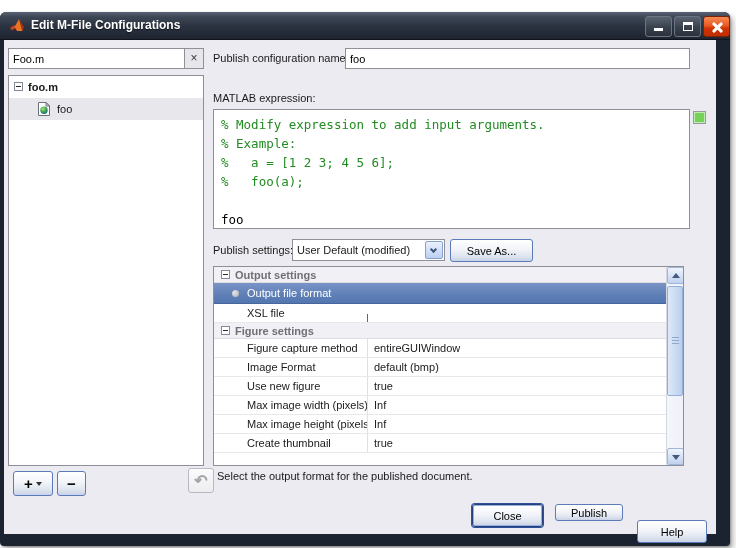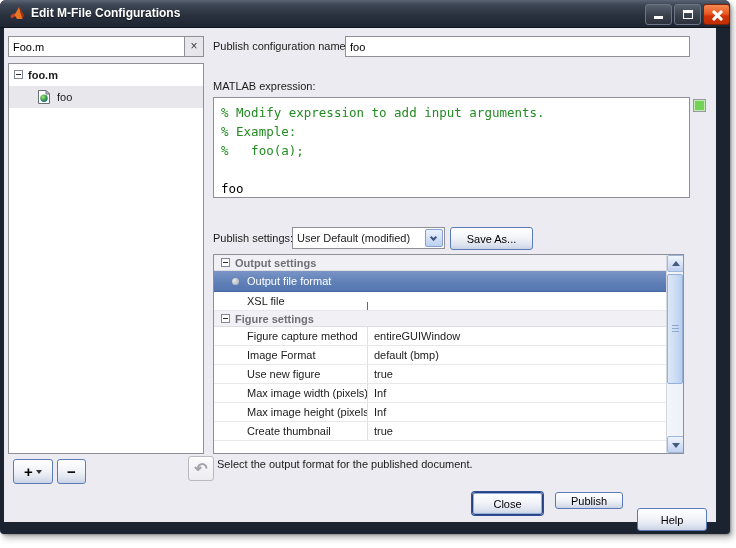--- a/index.html
+++ b/index.html
@@ -1,19 +1,19 @@
 <!DOCTYPE html>
 <html><head>
 <meta charset="utf-8">
 <style>
   * { margin:0; padding:0; box-sizing:border-box; }
   html,body { width:736px; height:548px; background:#fff; font-family:"Liberation Sans", sans-serif; font-size:11px; color:#1a1a1a; overflow:hidden; }
 
   
-  .window { position:absolute; left:0; top:0; width:730px; height:534px;
+  .window { position:absolute; left:0; top:12px; width:730px; height:534px;
     background:#1b2330; border-radius:6px 6px 4px 4px;
     box-shadow:3px 4px 6px rgba(0,0,0,.30), 1px 1px 2px rgba(0,0,0,.25);padding-left:6px; }
   .titlebar { position:absolute; left:0; top:0; width:100%; height:28px;
     border-radius:6px 6px 0 0;
     background:linear-gradient(#5a6373 0%, #3d4654 18%, #2a3240 55%, #1e2531 100%);
     border-bottom:1px solid #10151d; }
   .titlebar .app-icon { position:absolute; left:9px; top:6px; width:16px; height:16px; }
   .title-text { position:absolute; left:31px; top:0; line-height:27px; color:#ffffff; font-weight:bold; font-size:12px; text-shadow:0 1px 1px rgba(0,0,0,.6); }
   .cap-btn { position:absolute; top:4px; width:27px; height:21px; border-radius:3px; border:1px solid #6b7482;
     background:linear-gradient(#59626f, #39414d 55%, #2b323d); cursor:pointer; }
@@ -50,21 +50,21 @@
     box-shadow:inset 0 1px 0 #fff; font-family:"Liberation Sans",sans-serif; font-size:11px; cursor:pointer; }
   .btn-add { left:13px; top:459px; width:40px; height:25px; font-size:15px; font-weight:bold; }
   .btn-add .caret { display:inline-block; vertical-align:3px; margin-left:3px; width:0; height:0; border-left:3px solid transparent; border-right:3px solid transparent; border-top:4px solid #333; }
   .btn-remove { left:57px; top:459px; width:29px; height:25px; font-size:15px; font-weight:bold; }
   .btn-undo { left:188px; top:456px; width:26px; height:25px; border:1px solid #b9b9bf; background:linear-gradient(#fbfbfc,#ededf1); color:#a4a4aa; font-size:16px; font-weight:bold; line-height:22px; }
 
   
   .cfg-label { position:absolute; left:213px; top:36px; line-height:21px; }
   .cfg-input { left:345px; top:36px; width:345px; height:21px; }
   .expr-label { position:absolute; left:213px; top:80px; }
-  .expr-box { position:absolute; left:213px; top:97px; width:477px; height:101px; background:#fff; border:1px solid #8f9097; padding:5px 7px; overflow:hidden; cursor:text; }
+  .expr-box { position:absolute; left:213px; top:97px; width:477px; height:120px; background:#fff; border:1px solid #8f9097; padding:5px 7px; overflow:hidden; cursor:text; }
   .code-line { font-family:"DejaVu Sans Mono","Liberation Mono",monospace; font-size:12.5px; line-height:19px; white-space:pre; color:#000; }
   .code-line.comment { color:#228b22; }
   .lint-indicator { position:absolute; left:693px; top:99px; width:13px; height:13px; background:#74d257; border:1px solid #989aa0; box-shadow:inset 0 0 0 1px rgba(255,255,255,.55); }
 
   .pub-label { position:absolute; left:213px; top:227px; line-height:22px; }
   .combo { position:absolute; left:292px; top:227px; width:153px; height:22px; background:#fff; border:1px solid #8f9097; cursor:pointer; }
   .combo-value { position:absolute; left:4px; top:0; line-height:20px; }
   .combo-arrow { position:absolute; right:1px; top:1px; width:18px; height:18px; border:1px solid #86a0d4; border-radius:2px;
     background:linear-gradient(#eaf1fd 0%, #d3e0f6 50%, #bcd0f0 100%); }
   .chev { position:absolute; left:5px; top:5px; width:5px; height:5px; border-right:2px solid #3a547f; border-bottom:2px solid #3a547f; transform:rotate(45deg); }
@@ -160,20 +160,21 @@
   <button class="xpbtn btn-remove"><span>−</span></button>
   <button class="xpbtn btn-undo"><span>↶</span></button>
 
   <span class="cfg-label">Publish configuration name:</span>
   <input class="field cfg-input" value="foo" style="">
 
   <span class="expr-label">MATLAB expression:</span>
   <div class="expr-box">
       <div class="code-line comment">% Modify expression to add input arguments.</div>
       <div class="code-line comment">% Example:</div>
+      <div class="code-line comment">%   a = [1 2 3; 4 5 6];</div>
       <div class="code-line comment">%   foo(a);</div>
       <div class="code-line blank">&nbsp;</div>
       <div class="code-line code">foo</div>
     </div>
   <div class="lint-indicator"></div>
 
   <span class="pub-label">Publish settings:</span>
   <div class="combo">
     <span class="combo-value">User Default (modified)</span>
     <span class="combo-arrow">

